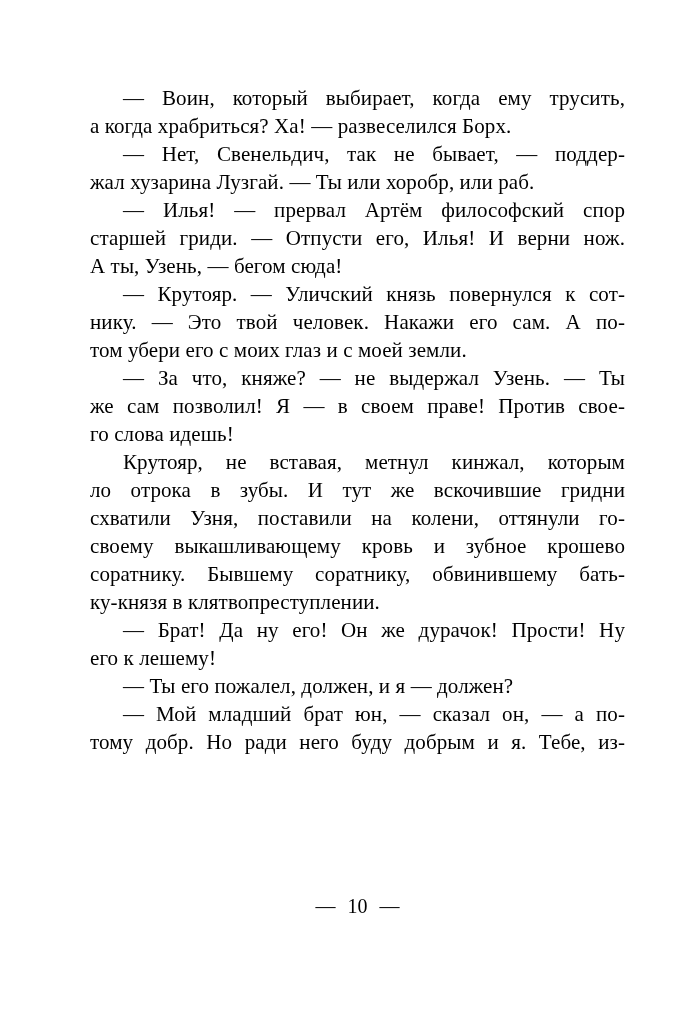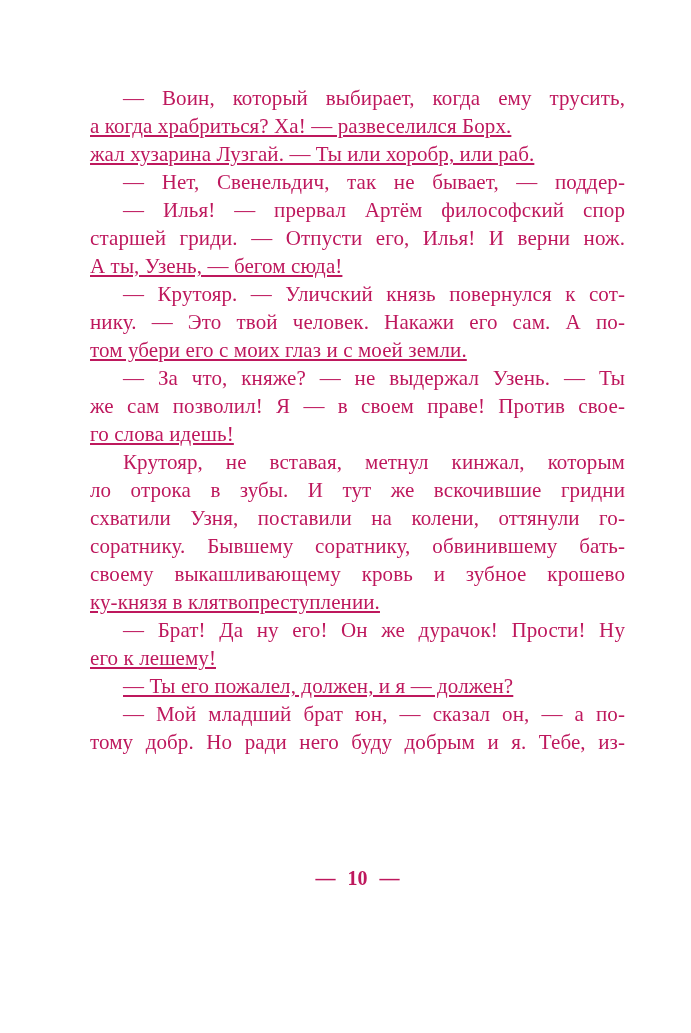--- a/index.html
+++ b/index.html
@@ -7,21 +7,21 @@
     padding: 0;
     background: #ffffff;
   }
   .page {
     position: relative;
     width: 691px;
     height: 1033px;
     background: #ffffff;
     overflow: hidden;
     font-family: "Liberation Serif", "DejaVu Serif", serif;
-    color: #be185d;
+    color: #000000;
   }
   .text-block {
     position: absolute;
     left: 90px;
     top: 84px;
     width: 535px;
     font-size: 21px;
     line-height: 28px;
     letter-spacing: 0.1px;
   }
@@ -34,68 +34,66 @@
     text-align-last: justify;
     white-space: normal;
   }
   .line.indent {
     text-indent: 33px;
   }
   .line.last {
     text-align: center;
     text-align-last: left;
     white-space: nowrap;
-    text-decoration: underline;
   }
   .page-number {
     position: absolute;
     left: 90px;
-    top: 864px;
+    top: 892px;
     width: 535px;
     text-align: center;
     font-size: 20px;
     line-height: 28px;
     word-spacing: 7px;
-    font-weight: bold;
   }
 </style>
 </head>
 <body>
 
 <div class="page">
   <div class="text-block">
       <div class="paragraph">
         <div class="line indent">— Воин, который выбирает, когда ему трусить,</div>
         <div class="line last">а когда храбриться? Ха! — развеселился Борх.</div>
       </div>
       <div class="paragraph">
+        <div class="line indent">— Нет, Свенельдич, так не бывает, — поддер-</div>
         <div class="line last">жал хузарина Лузгай. — Ты или хоробр, или раб.</div>
-        <div class="line indent">— Нет, Свенельдич, так не бывает, — поддер-</div>
       </div>
       <div class="paragraph">
         <div class="line indent">— Илья! — прервал Артём философский спор</div>
         <div class="line">старшей гриди. — Отпусти его, Илья! И верни нож.</div>
         <div class="line last">А ты, Узень, — бегом сюда!</div>
       </div>
       <div class="paragraph">
         <div class="line indent">— Крутояр. — Уличский князь повернулся к сот-</div>
         <div class="line">нику. — Это твой человек. Накажи его сам. А по-</div>
         <div class="line last">том убери его с моих глаз и с моей земли.</div>
       </div>
       <div class="paragraph">
         <div class="line indent">— За что, княже? — не выдержал Узень. — Ты</div>
         <div class="line">же сам позволил! Я — в своем праве! Против свое-</div>
         <div class="line last">го слова идешь!</div>
       </div>
       <div class="paragraph">
         <div class="line indent">Крутояр, не вставая, метнул кинжал, которым</div>
         <div class="line">ло отрока в зубы. И тут же вскочившие гридни</div>
         <div class="line">схватили Узня, поставили на колени, оттянули го-</div>
+        <div class="line">своему выкашливающему кровь и зубное крошево</div>
         <div class="line">соратнику. Бывшему соратнику, обвинившему бать-</div>
-        <div class="line">своему выкашливающему кровь и зубное крошево</div>
         <div class="line last">ку-князя в клятвопреступлении.</div>
       </div>
       <div class="paragraph">
         <div class="line indent">— Брат! Да ну его! Он же дурачок! Прости! Ну</div>
         <div class="line last">его к лешему!</div>
       </div>
       <div class="paragraph">
         <div class="line indent last">— Ты его пожалел, должен, и я — должен?</div>
       </div>
       <div class="paragraph">

